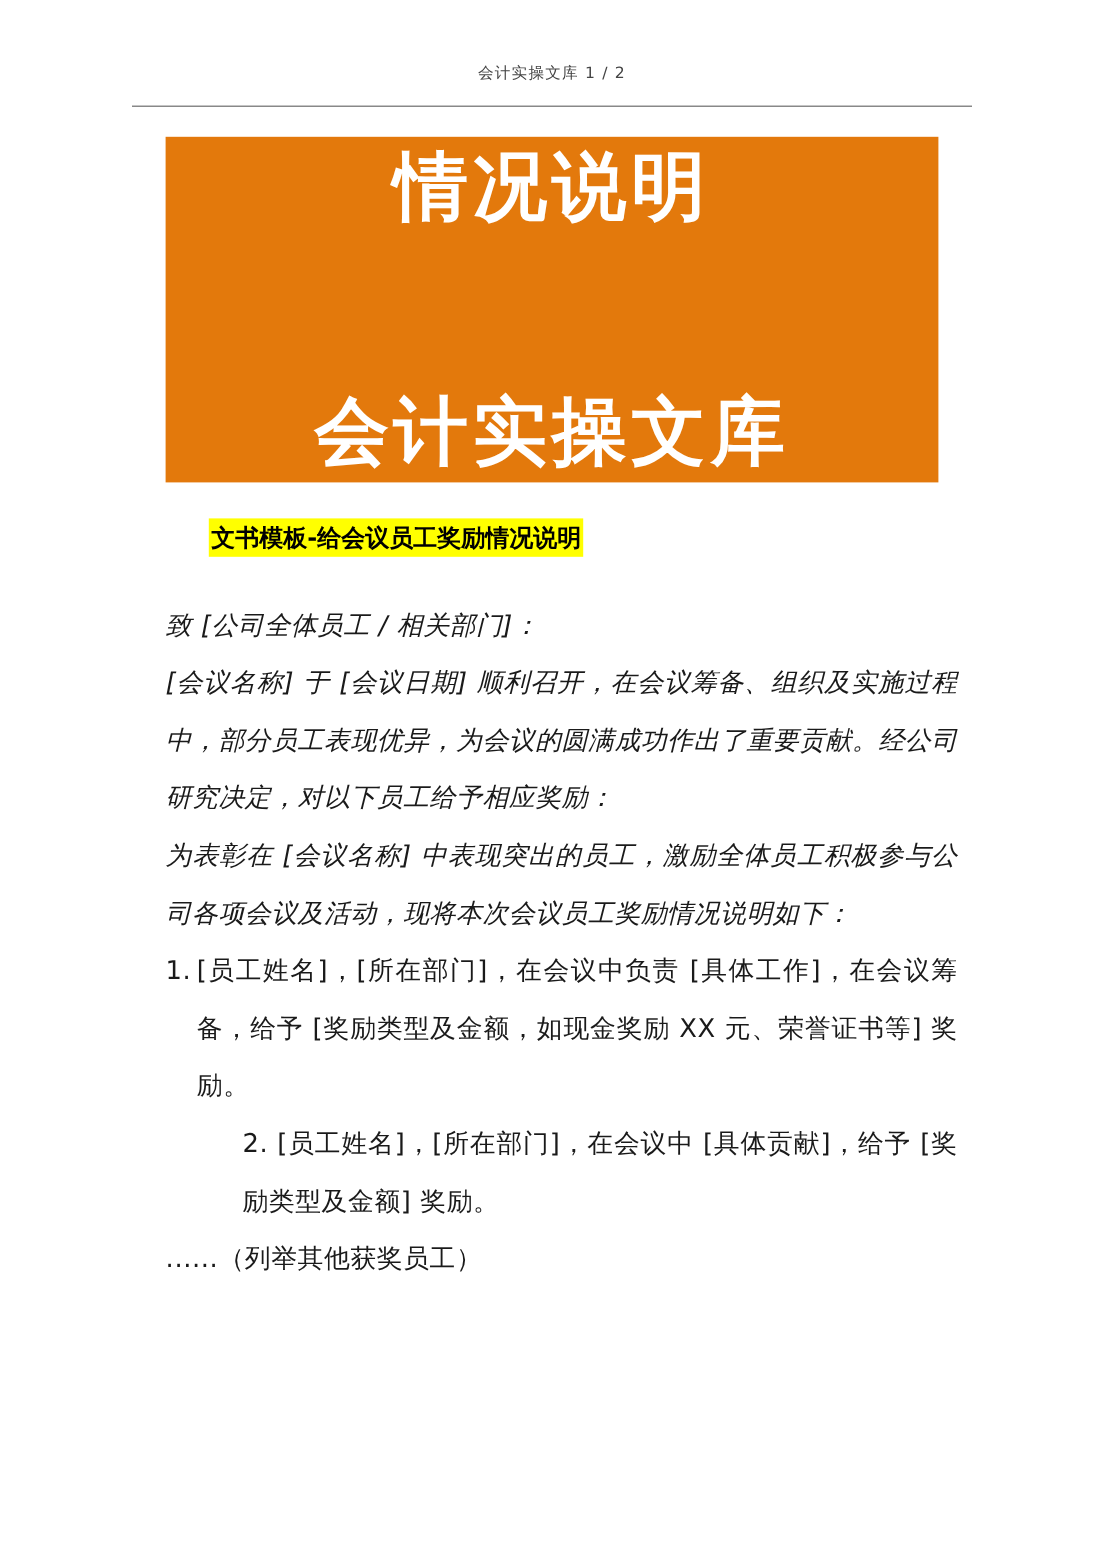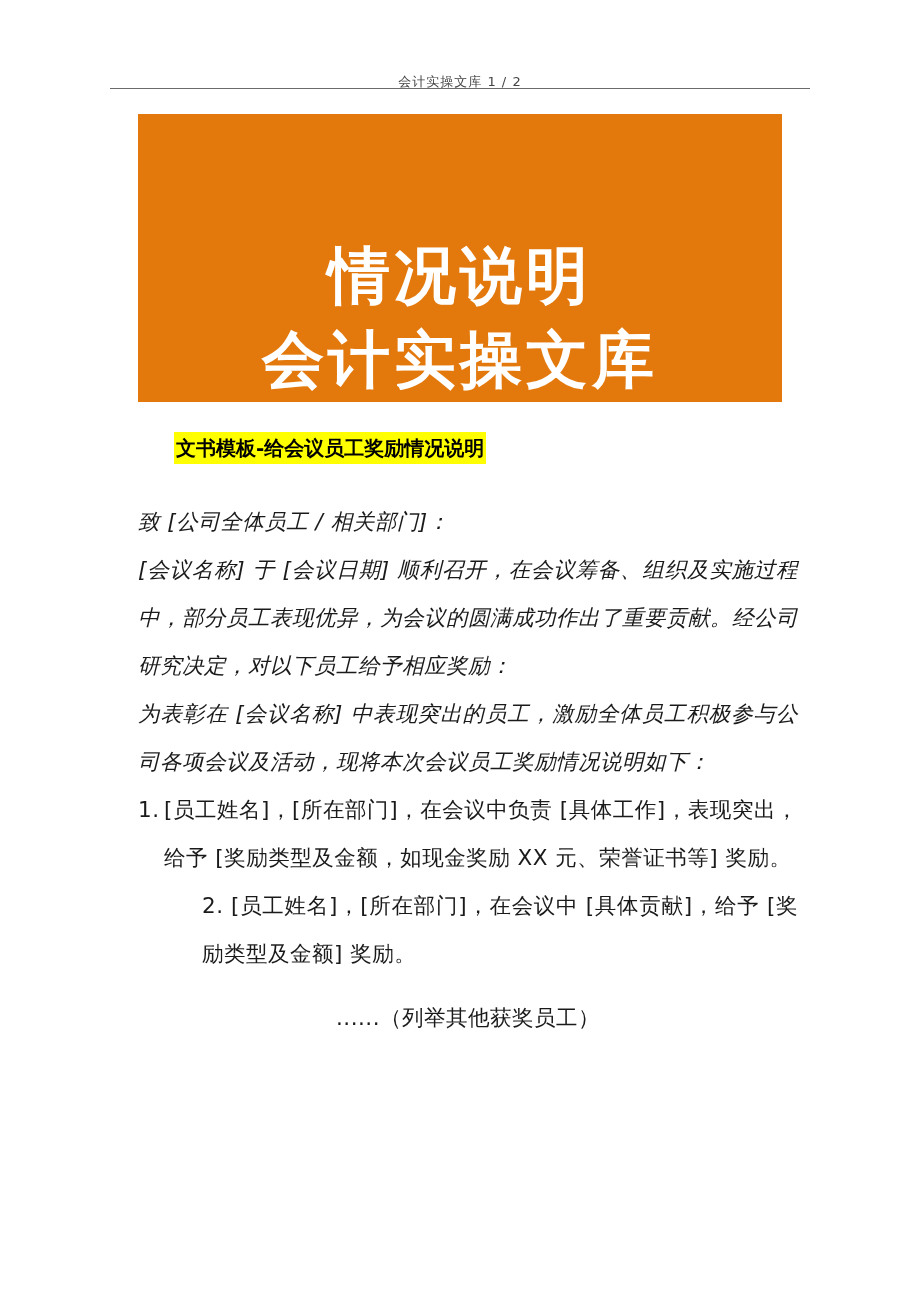--- a/index.html
+++ b/index.html
@@ -18,21 +18,21 @@
   .page {
     width: 920px;
     height: 1302px;
     position: relative;
     box-sizing: border-box;
   }
 
   
   .doc-header {
     position: absolute;
-    top: 73px;
+    top: 52px;
     left: 0;
     width: 920px;
     text-align: center;
     font-size: 13px;
     color: #444444;
     letter-spacing: 1px;
   }
   .doc-header .hdr-text {
     display: inline-block;
   }
@@ -49,21 +49,21 @@
   .banner {
     position: absolute;
     top: 114px;
     left: 138px;
     width: 644px;
     height: 288px;
     background: #e3790c;
     display: flex;
     flex-direction: column;
     align-items: center;
-    justify-content: flex-end;
+    justify-content: space-between;
   }
   .banner-line {
     color: #ffffff;
     font-weight: bold;
     font-size: 62px;
     line-height: 84px;
     letter-spacing: 4px;
     font-family: "DejaVu Sans", "Liberation Sans", sans-serif;
     white-space: nowrap;
   }
@@ -118,22 +118,21 @@
     flex: 1 1 auto;
     text-align: justify;
   }
   
   .list-item-2 {
     margin: 0;
     padding-left: 64px;
     text-align: justify;
   }
   .ellipsis-line {
-    margin: 16px;
-    text-align: center;
+    margin: 0;
   }
 </style>
 </head>
 <body>
 
 <div class="page">
 
   <div class="doc-header">
     <span class="hdr-text">会计实操文库  1 / 2</span>
   </div>
@@ -148,21 +147,21 @@
     <span class="title-highlight">文书模板-给会议员工奖励情况说明</span>
   </div>
 
   <div class="body-block">
     <p class="para">致 [公司全体员工 / 相关部门]：</p>
     <p class="para">[会议名称] 于 [会议日期] 顺利召开，在会议筹备、组织及实施过程中，部分员工表现优异，为会议的圆满成功作出了重要贡献。经公司研究决定，对以下员工给予相应奖励：</p>
     <p class="para">为表彰在 [会议名称] 中表现突出的员工，激励全体员工积极参与公司各项会议及活动，现将本次会议员工奖励情况说明如下：</p>
 
     <div class="list-item-1">
       <span class="num">1.</span>
-      <span class="txt">[员工姓名]，[所在部门]，在会议中负责 [具体工作]，表现突出，给予 [奖励类型及金额，如现金奖励 XX 元、荣誉证书等] 奖励。</span>
+      <span class="txt">[员工姓名]，[所在部门]，在会议中负责 [具体工作]，在会议筹备，给予 [奖励类型及金额，如现金奖励 XX 元、荣誉证书等] 奖励。</span>
     </div>
 
     <p class="list-item-2">2. [员工姓名]，[所在部门]，在会议中 [具体贡献]，给予 [奖励类型及金额] 奖励。</p>
 
     <p class="ellipsis-line">......（列举其他获奖员工）</p>
 
   </div>
 
 </div>
 

